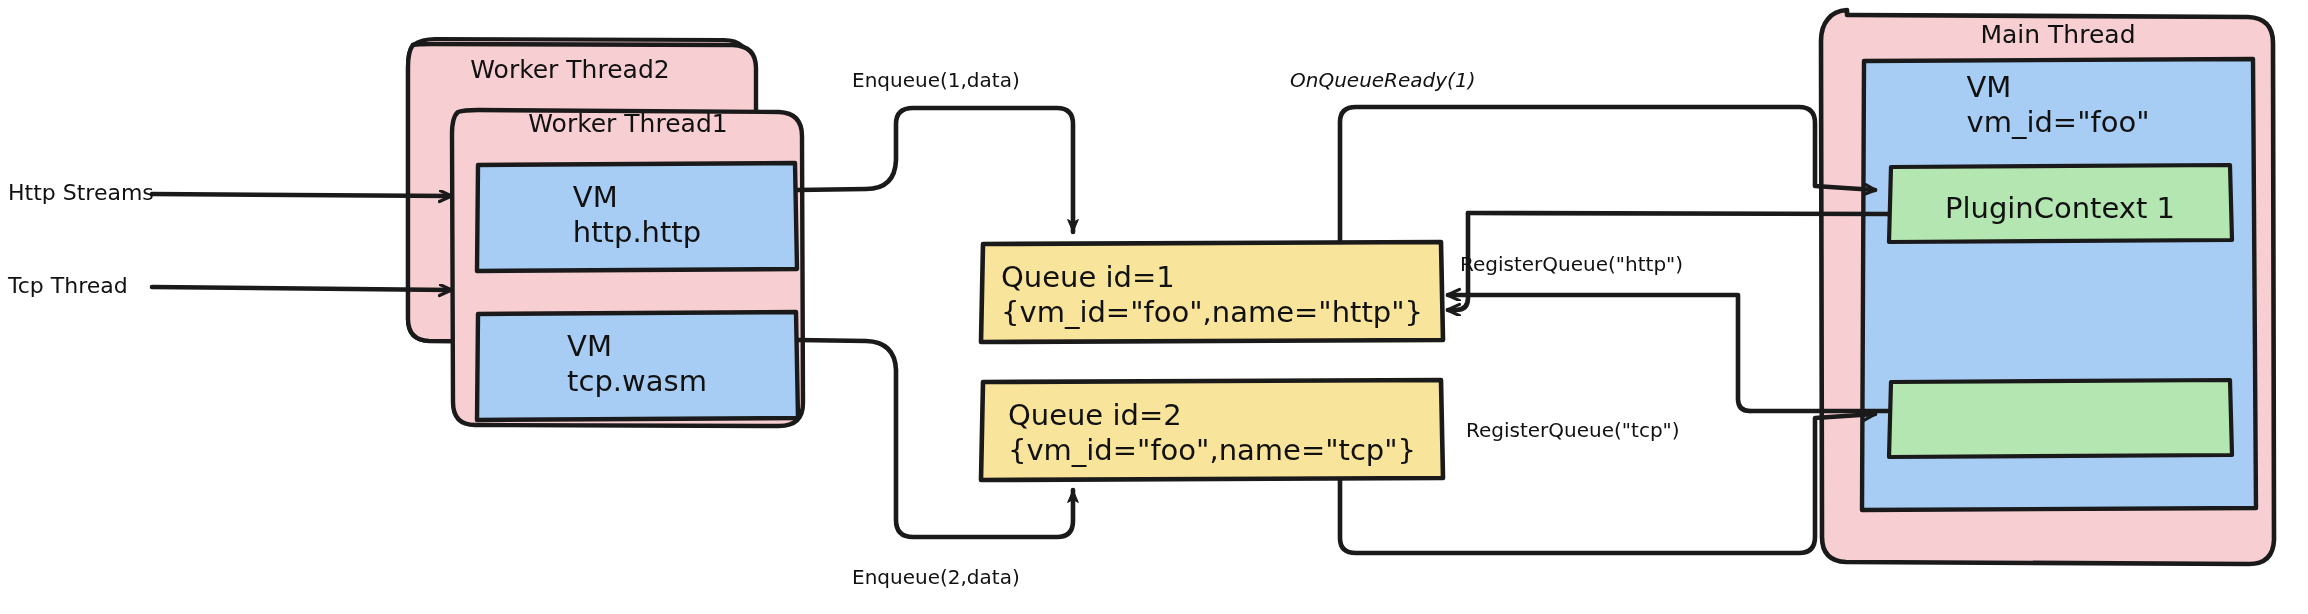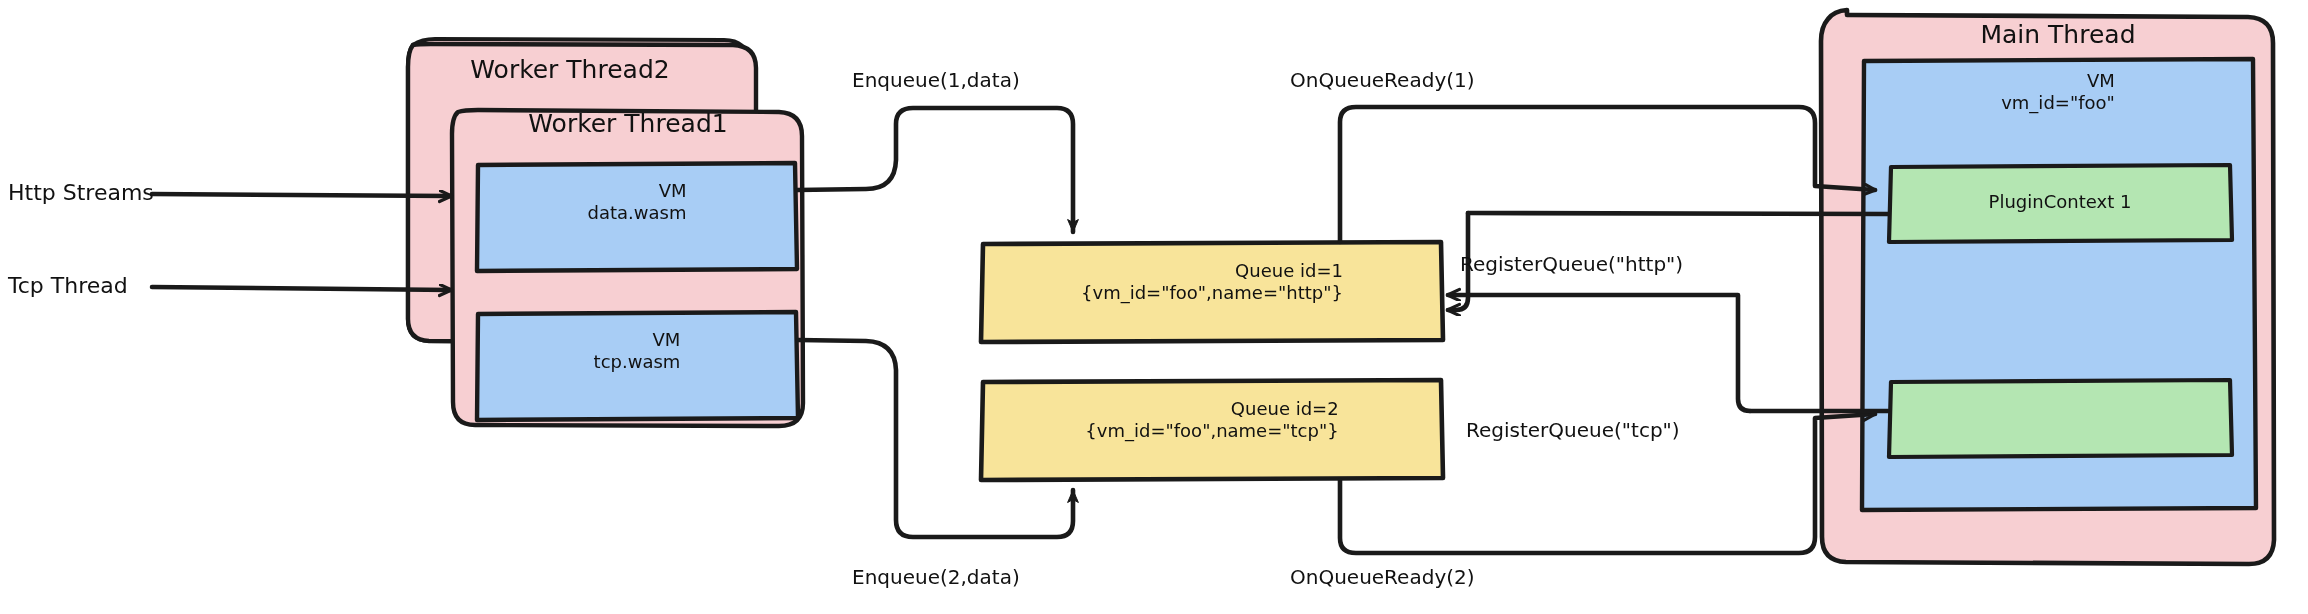--- a/index.html
+++ b/index.html
@@ -2,23 +2,23 @@
 <html><head>
 <meta charset="utf-8">
 <style>
   html,body{margin:0;padding:0;background:#ffffff;}
   body{width:2308px;height:614px;overflow:hidden;
        font-family:"DejaVu Sans","Liberation Sans",sans-serif;}
   #stage{position:relative;width:2308px;height:614px;background:#fff;}
   svg#canvas{position:absolute;left:0;top:0;width:2308px;height:614px;}
   .lbl{position:absolute;color:#111;white-space:nowrap;line-height:1.22;
        font-family:"DejaVu Sans","Liberation Sans",sans-serif;}
-  .lbl.ctr{text-align:right;transform:translateX(-50%);}
+  .lbl.ctr{text-align:left;transform:translateX(-50%);}
   .t-title{font-size:25px;}
-  .t-box{font-size:18px;}
+  .t-box{font-size:29px;}
   .t-edge{font-size:20px;}
   .t-stream{font-size:22px;}
 </style>
 </head>
 <body>
 
 <div id="stage">
 
   <svg id="canvas" viewBox="0 0 2308 614">
     <defs>
@@ -129,21 +129,21 @@
   <div class="lbl t-stream" style="left:8px; top:180px;">Http Streams</div>
 
   <div class="lbl t-stream" style="left:8px; top:273px;">Tcp Thread</div>
 
   <div class="lbl ctr t-title" style="left:570px; top:55px;">Worker Thread2</div>
 
   <div class="lbl ctr t-title" style="left:628px; top:109px;">Worker Thread1</div>
 
   <div class="lbl ctr t-box" style="left:637px; top:180px;">
     <div>VM</div>
-    <div>data.wasm</div>
+    <div>http.http</div>
   </div>
 
   <div class="lbl ctr t-box" style="left:637px; top:329px;">
     <div>VM</div>
     <div>tcp.wasm</div>
   </div>
 
   <div class="lbl ctr t-box" style="left:1212px; top:260px;">
     <div>Queue id=1</div>
     <div>{vm_id="foo",name="http"}</div>
@@ -159,23 +159,22 @@
   <div class="lbl ctr t-box" style="left:2058px; top:70px;">
     <div>VM</div>
     <div>vm_id="foo"</div>
   </div>
 
   <div class="lbl ctr t-box" style="left:2060px; top:191px;">PluginContext 1</div>
 
 
   <div class="lbl t-edge" style="left:852px; top:68px;">Enqueue(1,data)</div>
 
-  <div class="lbl t-edge" style="left:1290px; top:68px;">OnQueueReady(1)</div>
+  <div class="lbl t-edge" style="left:1290px; top:68px;font-style:italic;">OnQueueReady(1)</div>
 
   <div class="lbl t-edge" style="left:1460px; top:252px;">RegisterQueue("http")</div>
 
   <div class="lbl t-edge" style="left:1466px; top:418px;">RegisterQueue("tcp")</div>
 
   <div class="lbl t-edge" style="left:852px; top:565px;text-align:center;">Enqueue(2,data)</div>
 
-  <div class="lbl t-edge" style="left:1290px; top:565px;">OnQueueReady(2)</div>
 
 </div>
 
 </body></html>

